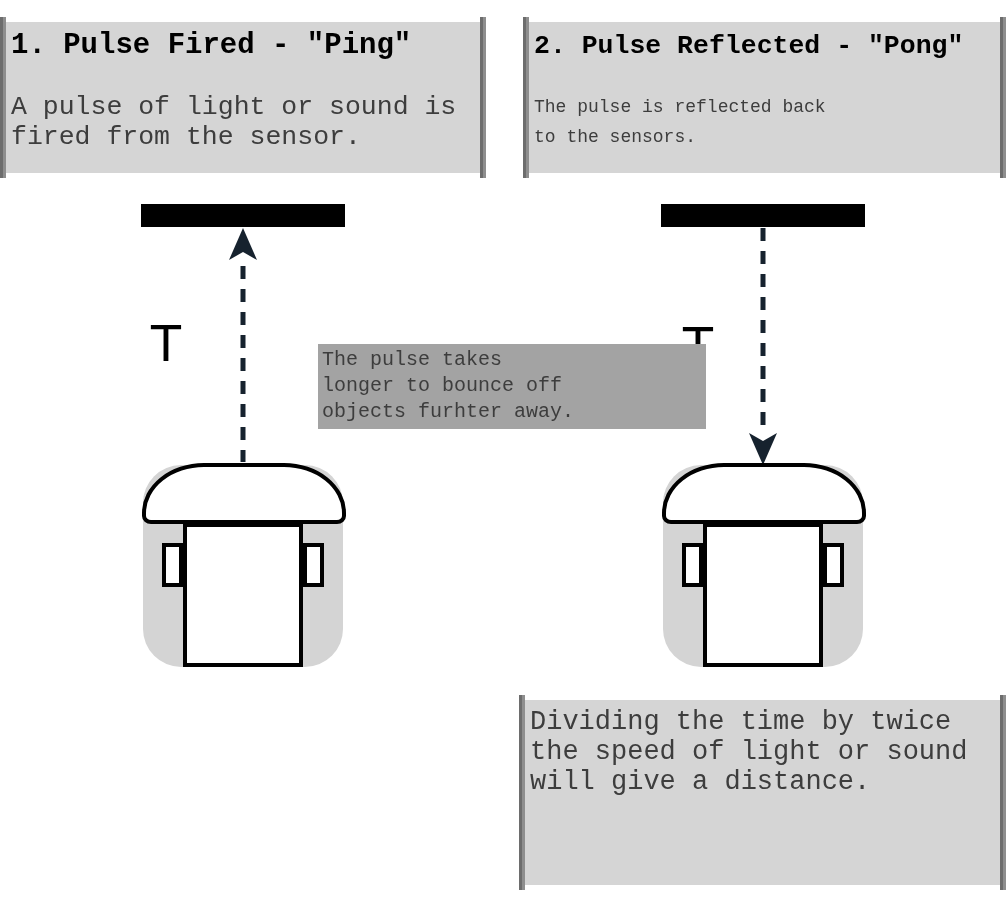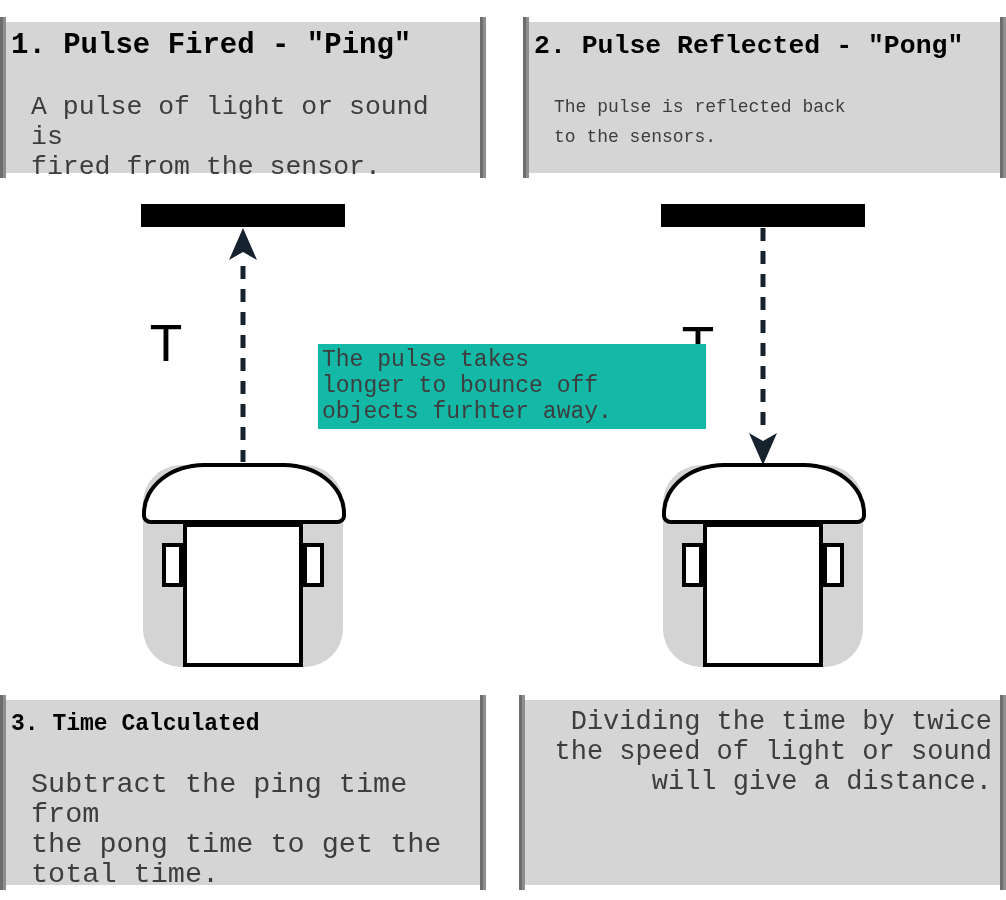--- a/index.html
+++ b/index.html
@@ -29,34 +29,33 @@
   .box-title {
     font-weight: bold;
     color: #000000;
     line-height: 34px;
     white-space: pre;
   }
   .box-body {
     color: #3d3d3d;
     line-height: 30px;
     white-space: pre-line;
-    margin-left: 20px;
   }
   #box1 { left: 0;   top: 17px;  width: 486px; height: 161px; }
   #box2 { left: 523px; top: 17px; width: 483px; height: 161px; }
   #box3 { left: 0;   top: 695px; width: 486px; height: 195px; }
   #box4 { left: 519px; top: 695px; width: 487px; height: 195px; }
   #box1 .box-title { font-size: 29px; margin-bottom: 29px; }
   #box1 .box-body  { font-size: 26.5px; }
   #box2 .box-title { font-size: 26.5px; margin-bottom: 29px; }
   #box2 .box-body  { font-size: 18px; }
   #box3 .box-title { font-size: 23px; margin-bottom: 29px; }
   #box3 .box-body  { font-size: 28.5px; }
   #box4 .box-title { font-size: 20.5px; margin-bottom: 31px; }
-  #box4 .box-body  { font-size: 27px; text-align: right; }
+  #box4 .box-body  { font-size: 27px; }
 
   
   .obstacle {
     position: absolute;
     width: 204px; height: 23px;
     background: #000000;
   }
   #obstacle-left  { left: 141px; top: 204px; }
   #obstacle-right { left: 661px; top: 204px; }
 
@@ -74,23 +73,23 @@
     color: #000000;
   }
   #t-left  { left: 151px; top: 320px; }
   #t-right { left: 683px; top: 322px; }
 
   
   .note {
     position: absolute;
     left: 318px; top: 344px;
     width: 388px;
-    background: #14b8a6;
+    background: #a3a3a3;
     padding: 3px 0 4px 4px;
-    font-size: 23px;
+    font-size: 20px;
     line-height: 26px;
     color: #3d3d3d;
     white-space: pre-line;
   }
 
   
   .robot { position: absolute; width: 204px; height: 206px; }
   #robot-left  { left: 142px; top: 462px; }
   #robot-right { left: 662px; top: 462px; }
   .robot .base {
@@ -175,30 +174,20 @@
   </div>
 
   <div class="robot" id="robot-right">
     <div class="base"></div>
     <div class="body-box"></div>
     <div class="wheel w-left"></div>
     <div class="wheel w-right"></div>
     <div class="dome"></div>
   </div>
 
-  <div class="infobox" id="box3">
-    <div class="bar left"></div>
-    <div class="bar right"></div>
-    <div class="content">
-      <div class="box-title">3. Time Calculated</div>
-      <div class="box-body">Subtract the ping time from
-the pong time to get the
-total time.</div>
-    </div>
-  </div>
 
   <div class="infobox" id="box4">
     <div class="bar left"></div>
     <div class="bar right"></div>
     <div class="content">
       <div class="box-body">Dividing the time by twice
 the speed of light or sound
 will give a distance.</div>
     </div>
   </div>

